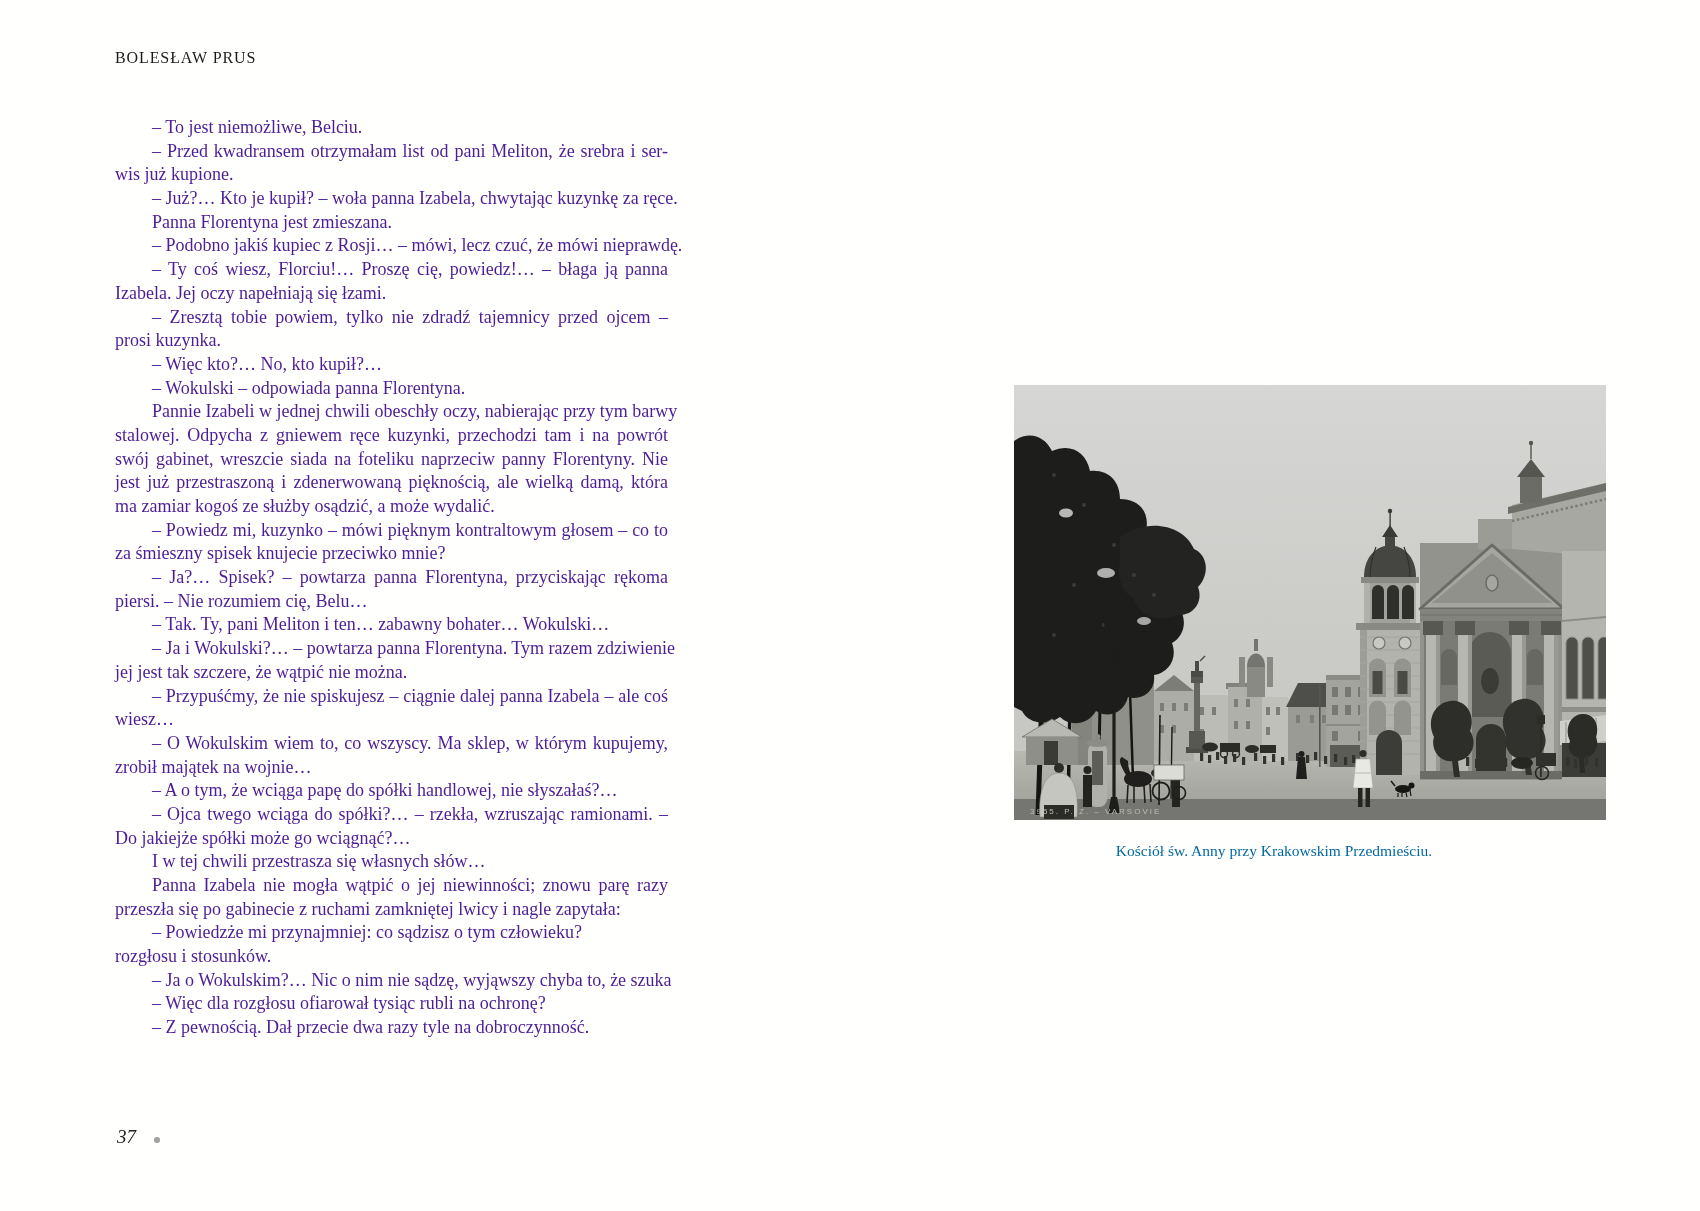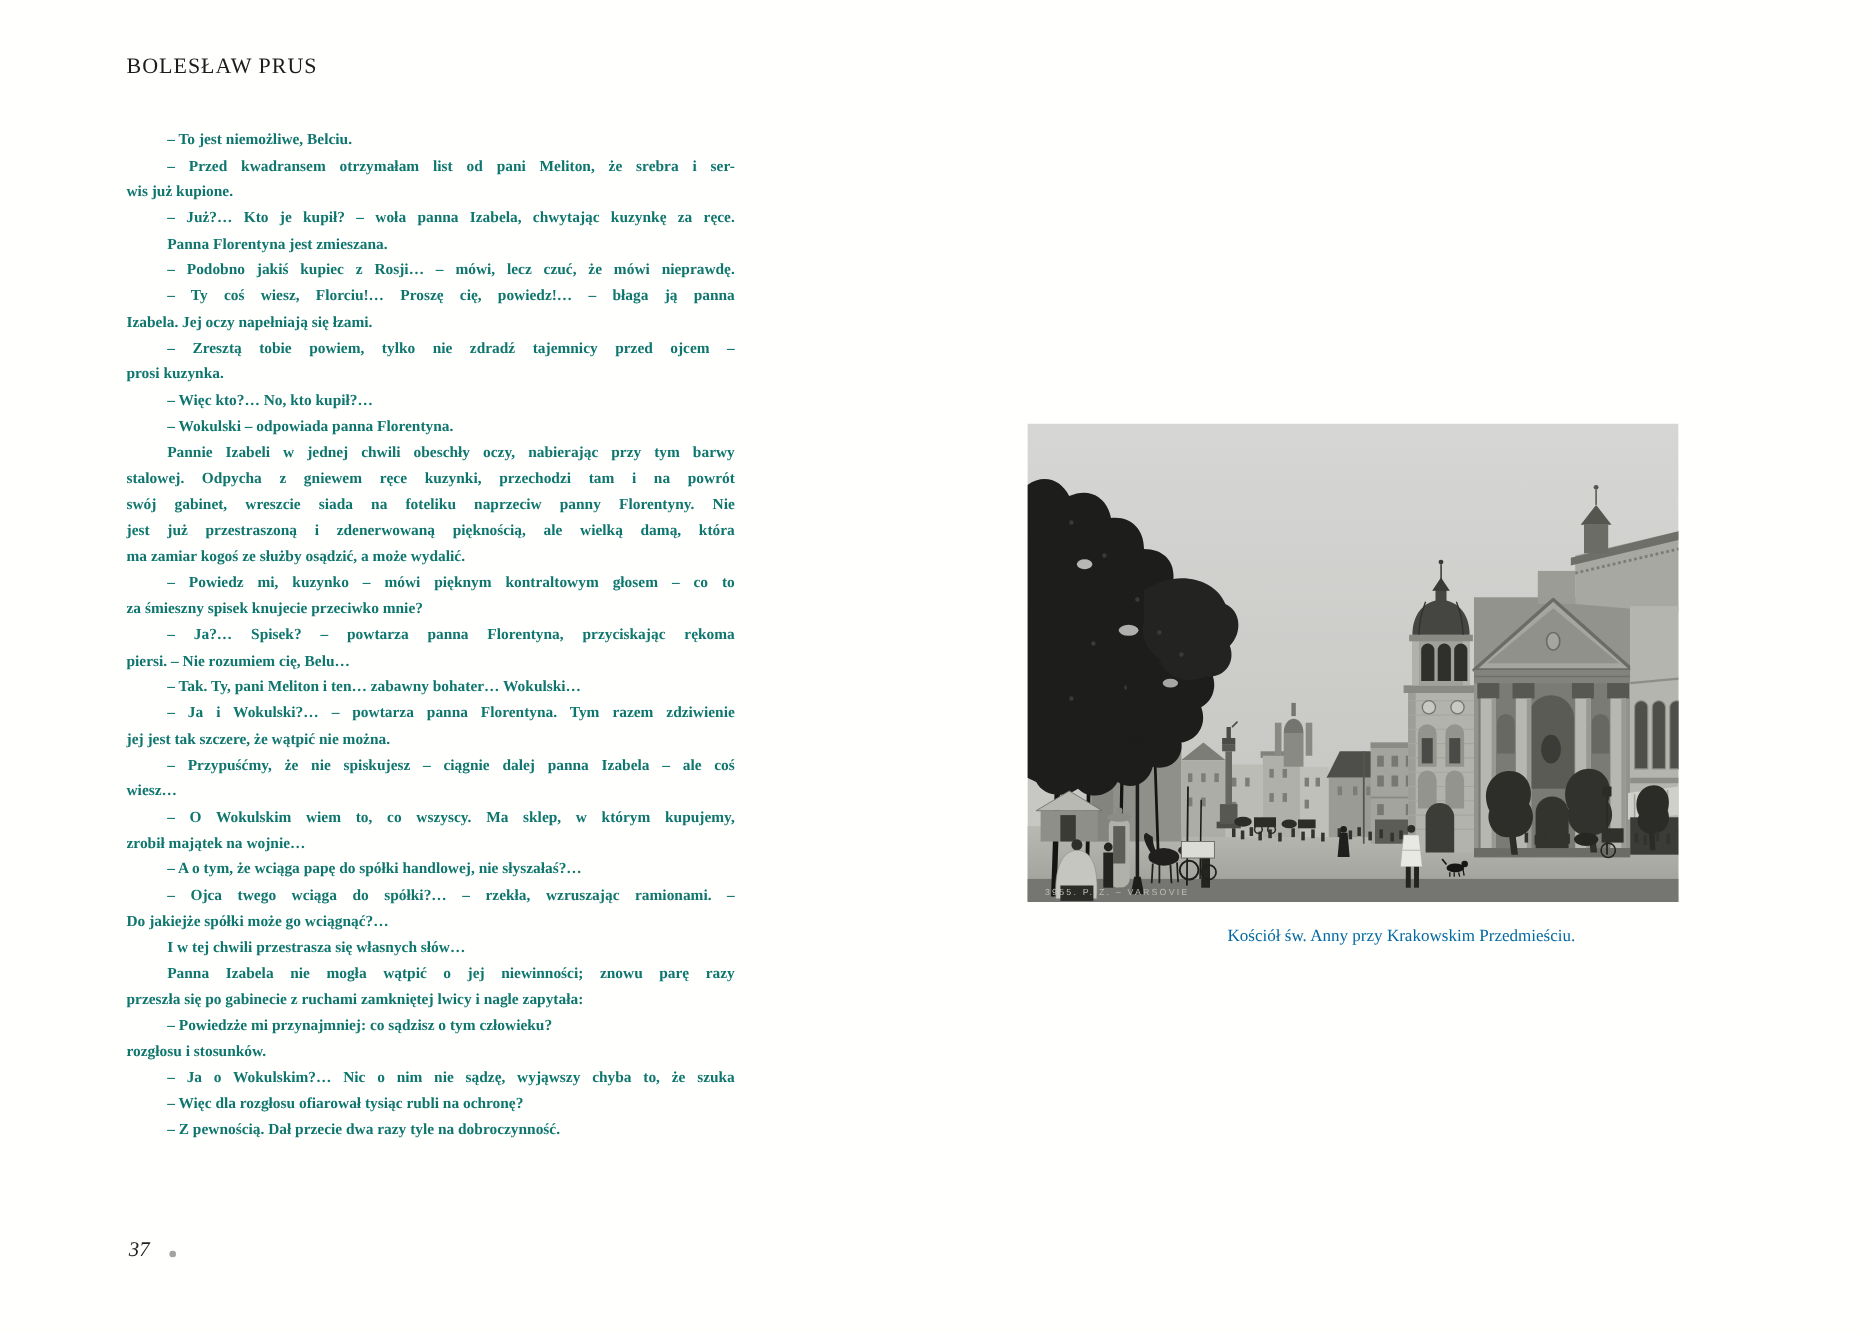--- a/index.html
+++ b/index.html
@@ -1,25 +1,25 @@
 <!DOCTYPE html>
 <html><head>
 <meta charset="utf-8">
 <style>
   html,body{margin:0;padding:0;background:#ffffff;}
   body{width:1700px;height:1211px;position:relative;font-family:"Liberation Serif",serif;color:#1f1f1f;overflow:hidden;}
   .spread{position:absolute;inset:0;background:#fffffe;}
-  .running-header{position:absolute;left:115px;top:49px;font-size:20px;letter-spacing:0.9px;color:#1c1c1c;white-space:nowrap;}
-  .body-text{position:absolute;left:115px;top:116px;width:553px;font-size:14px;color:#0f766e;font-weight:bold;}
+  .running-header{position:absolute;left:115px;top:49px;font-size:16px;letter-spacing:0.9px;color:#1c1c1c;white-space:nowrap;}
+  .body-text{position:absolute;left:115px;top:116px;width:553px;font-size:18px;color:#4c1d95;}
   .line{height:23.7px;line-height:23.7px;white-space:nowrap;}
   .line.ind{text-indent:37px;}
   .line.just{text-align:justify;text-align-last:justify;}
   .footer{position:absolute;left:117px;top:1126px;font-size:19px;font-style:italic;color:#222;}
   .footer-dot{position:absolute;left:154px;top:1137px;width:5.5px;height:5.5px;border-radius:50%;background:#a3a3a3;}
-  .photo-figure{position:absolute;left:934px;top:385px;width:592px;height:435px;text-decoration:underline;}
+  .photo-figure{position:absolute;left:1014px;top:385px;width:592px;height:435px;text-decoration:underline;}
   .photo-figure svg{display:block;}
   .photo-caption{position:absolute;left:978px;top:842px;width:592px;text-align:center;font-size:15.5px;color:#0369a1;white-space:nowrap;}
 </style>
 </head>
 <body>
 
 <div class="spread">
 
   <div class="running-header">BOLESŁAW PRUS</div>
 

